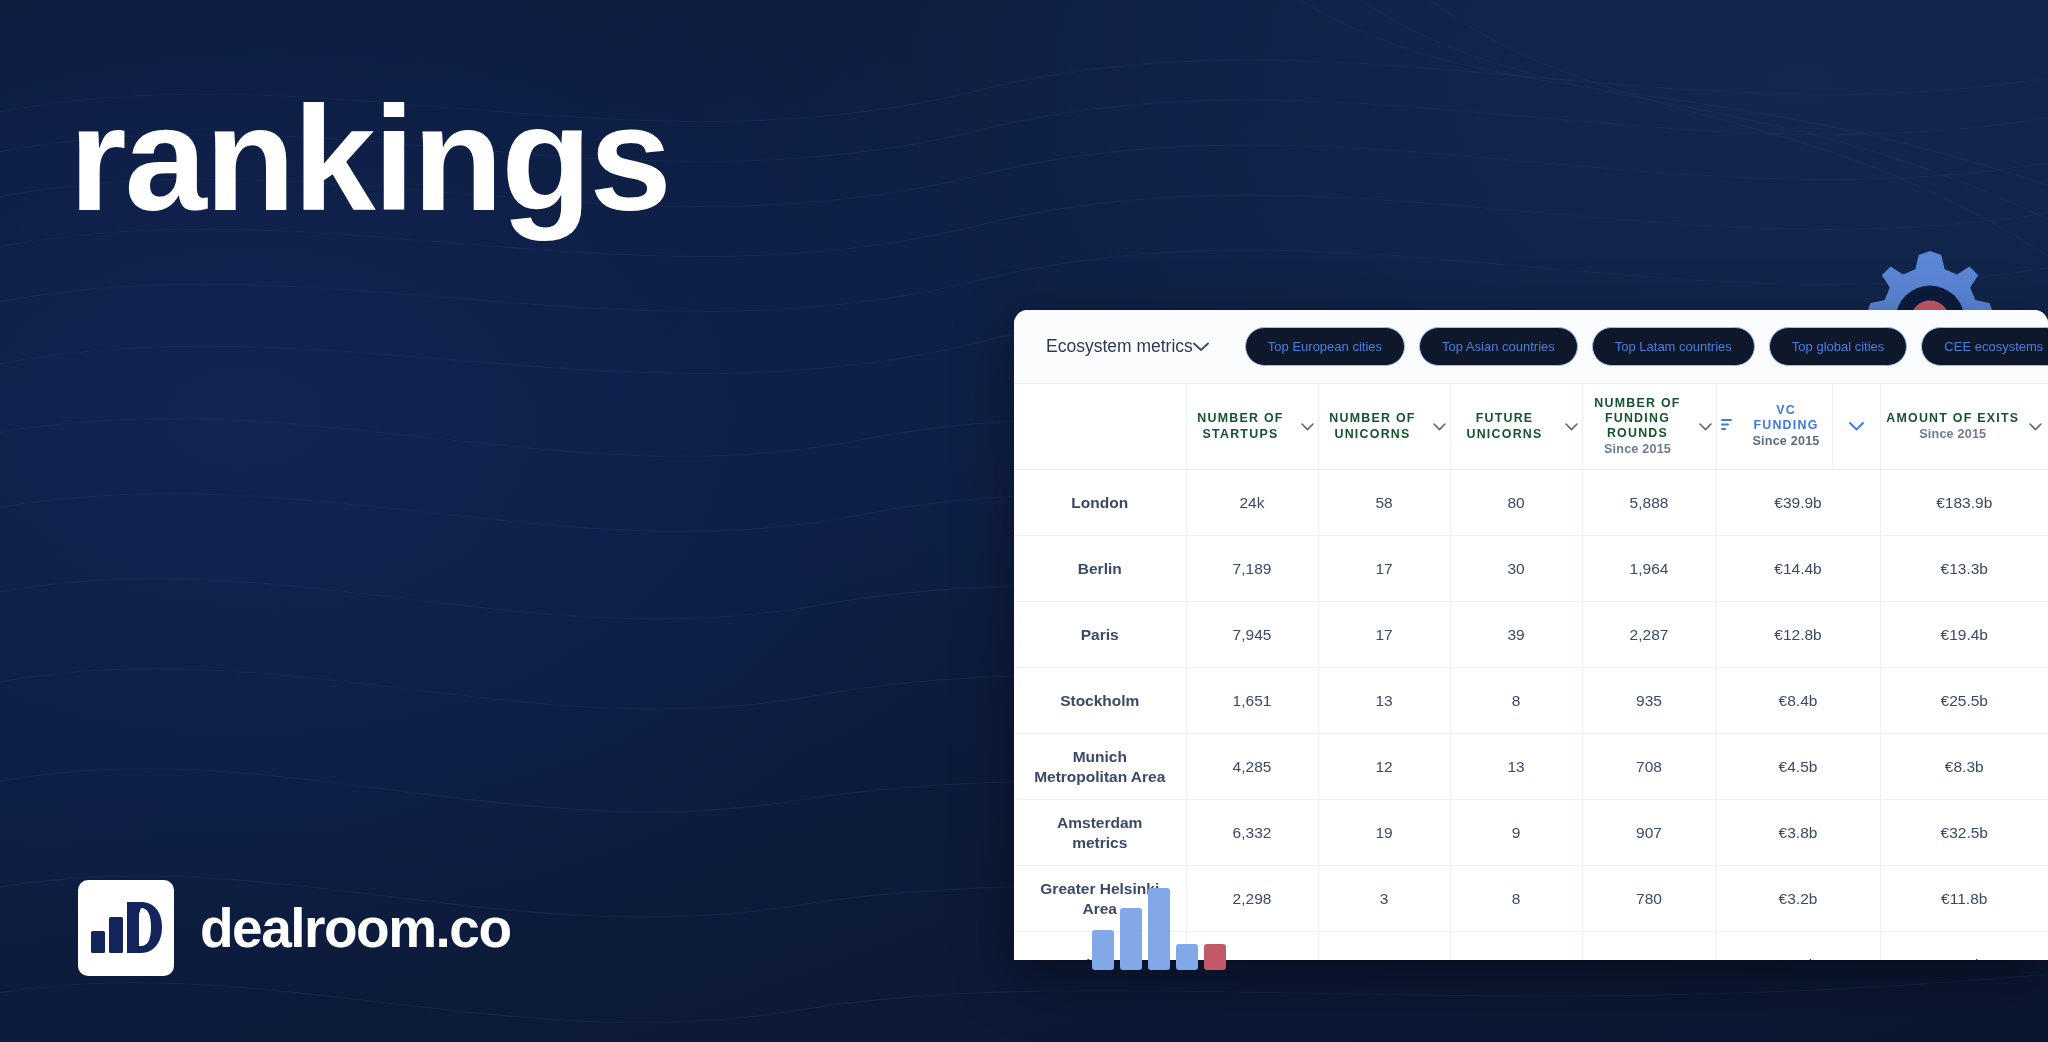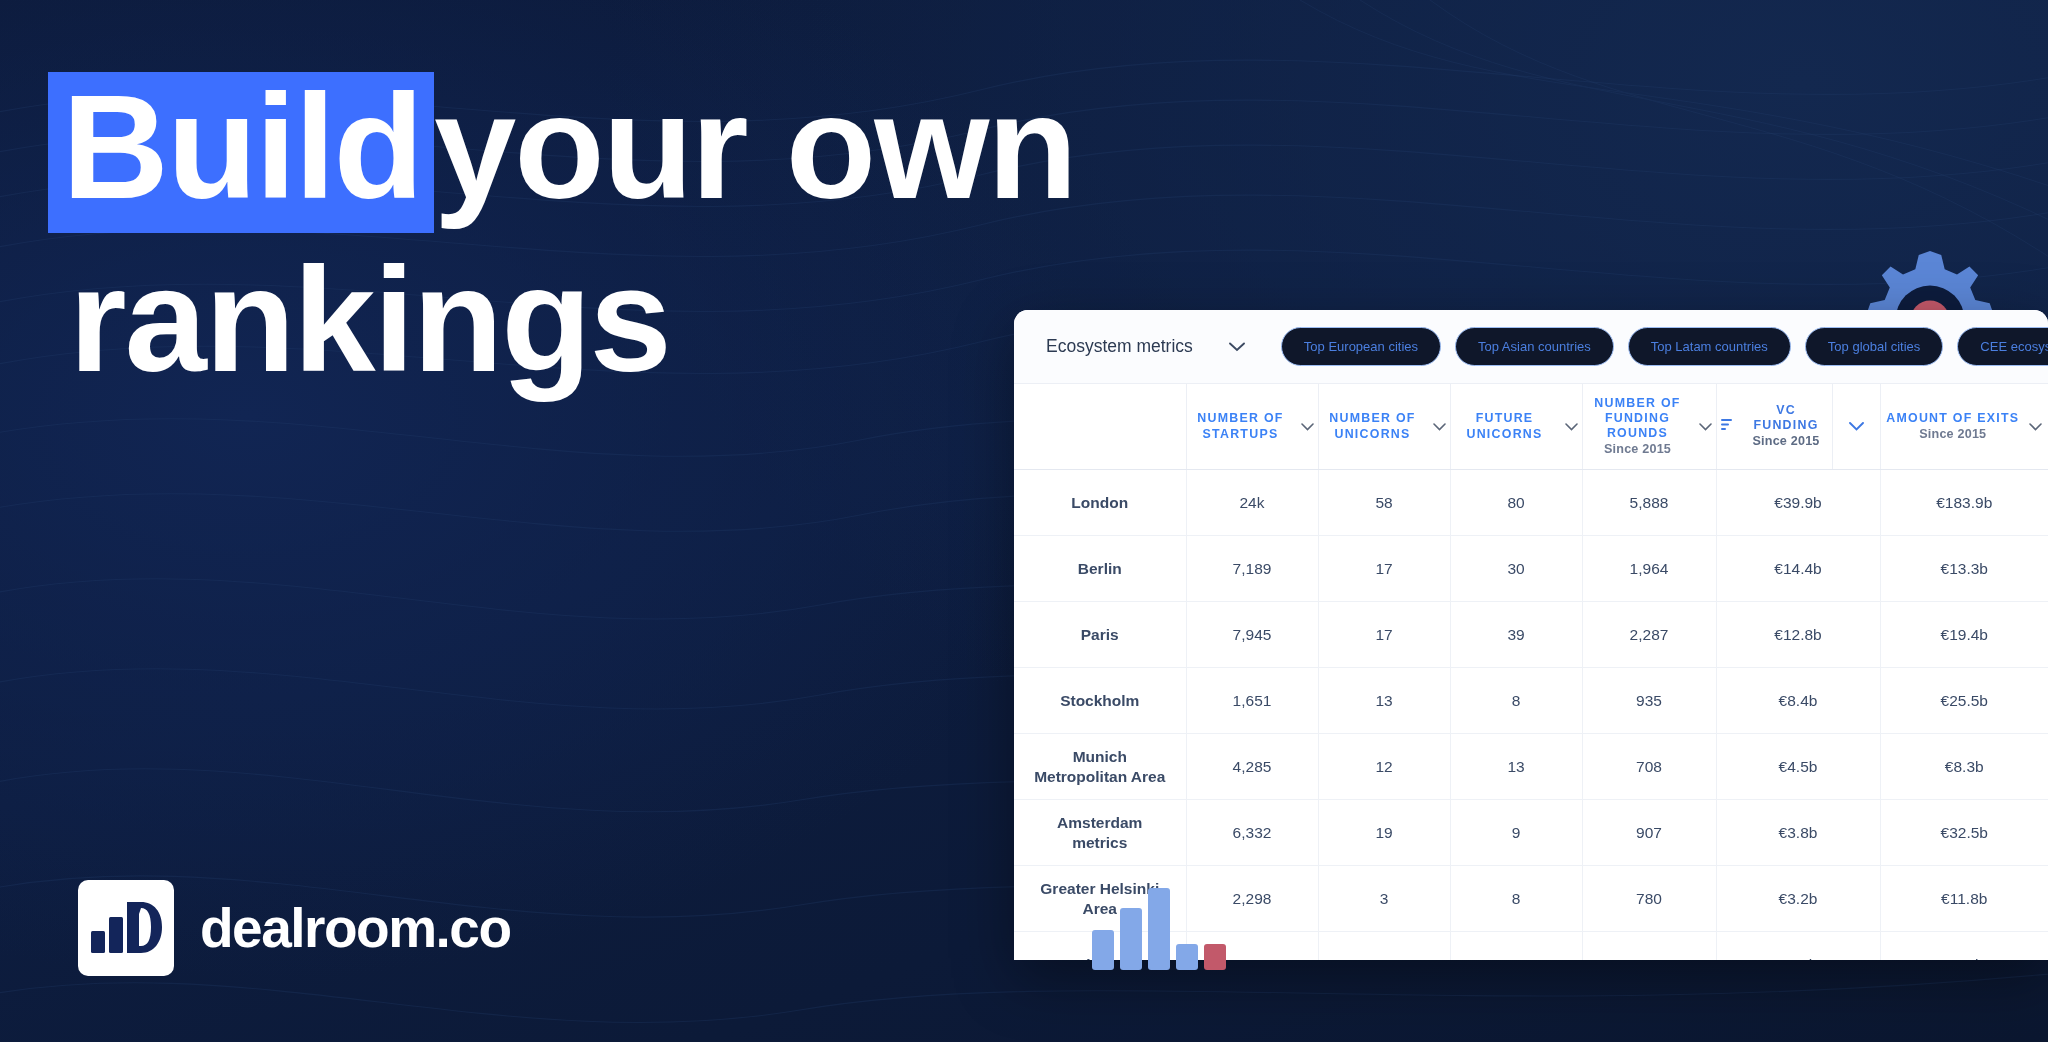--- a/index.html
+++ b/index.html
@@ -74,21 +74,21 @@
     z-index:5;
   }
 
   
   #filter-bar {
     height:73px; display:flex; align-items:center;
     padding-left:32px; gap:0;
     background:#fbfcfe;
   }
   #metric-select {
-    display:flex; align-items:center; gap:36px;
+    display:flex; align-items:center; 
     font-size:17.5px; color:#2c3a52; white-space:nowrap;
     padding-right:22px;
   }
   .chev { display:inline-block; color:#3c4a62; }
   .pill {
     flex:0 0 auto;
     border:1.4px solid #9cbcf2;
     color:#4b7fe0;
     font-size:13px;
     padding:11px 22px;
@@ -106,21 +106,21 @@
     border-bottom:1px solid #e4e8f0;
     border-right:1px solid #eceff5;
     vertical-align:middle;
     height:86px;
     padding:0 4px;
   }
   #metrics-table thead th:last-child { border-right:none; }
   .th-inner { display:flex; align-items:center; justify-content:center; gap:10px; }
   .th-labels { text-align:center; line-height:1.22; }
   .th-main {
-    font-size:12.4px; font-weight:700; color:#3b82f6;
+    font-size:12.4px; font-weight:700; color:#14532d;
     letter-spacing:1.25px; text-transform:uppercase;
   }
   .th-sub { font-size:12.6px; color:#6a7governance; }
   .th-sub { font-size:12.6px; color:#6f7a91; letter-spacing:.2px; margin-top:1px; }
   .th-caret { color:#5b6678; font-size:13px; flex:0 0 auto; }
 
   th.col-name { border-right:1px solid #eceff5; }
   th.sorted { background:#eef4fe; }
   th.sorted .th-main { color:#3d78e3; }
   th.sorted .th-sub { color:#5d6b84; }
@@ -172,23 +172,20 @@
     <path d="M-40,1000 C240,940 500,1060 800,1010 C1100,960 1500,1030 2090,970"></path>
   </g>
   <g fill="none" stroke="#2b4878" stroke-width="1" opacity="0.4">
     <path d="M1300,0 C1500,120 1700,60 2090,200"></path>
     <path d="M1360,0 C1560,130 1760,70 2090,240"></path>
     <path d="M1430,0 C1620,140 1820,90 2090,285"></path>
   </g>
 </svg>
 
 <div id="headline">
-  <div class="hl-line">
-    <span class="hl-text hl-hi">Build</span><span class="hl-text">your own</span>
-  </div>
   <div class="hl-line" id="headline-line2">
     <span class="hl-text">rankings</span>
   </div>
 </div>
 
 <div id="logo-lockup">
   <div id="logo-mark">
     <svg width="74" height="62" viewBox="0 0 74 62">
       <rect x="2" y="34" width="14" height="22" rx="1.5" fill="#13255a"></rect>
       <rect x="20" y="20" width="14" height="36" rx="1.5" fill="#13255a"></rect>

